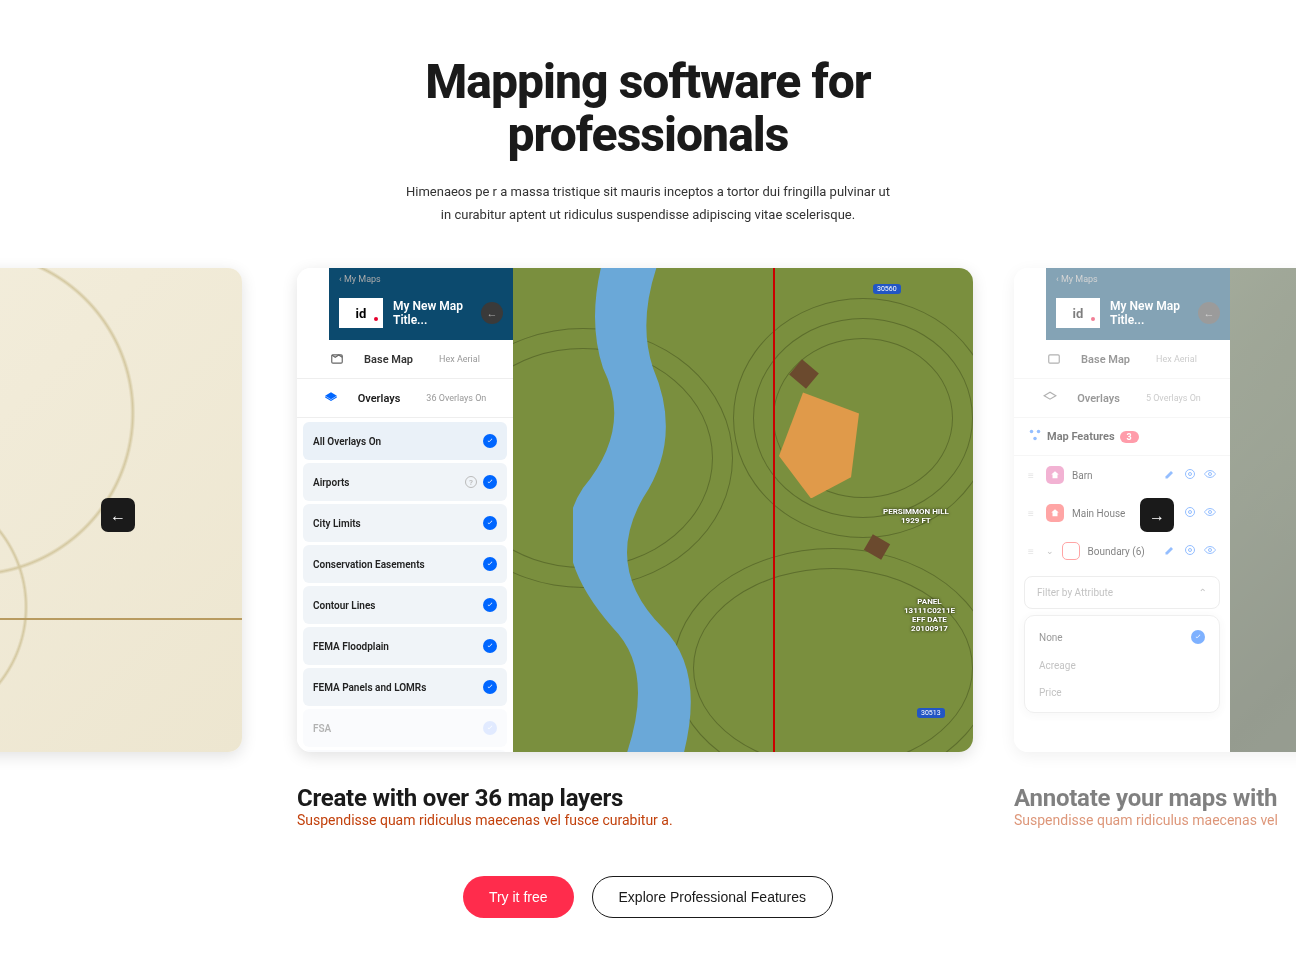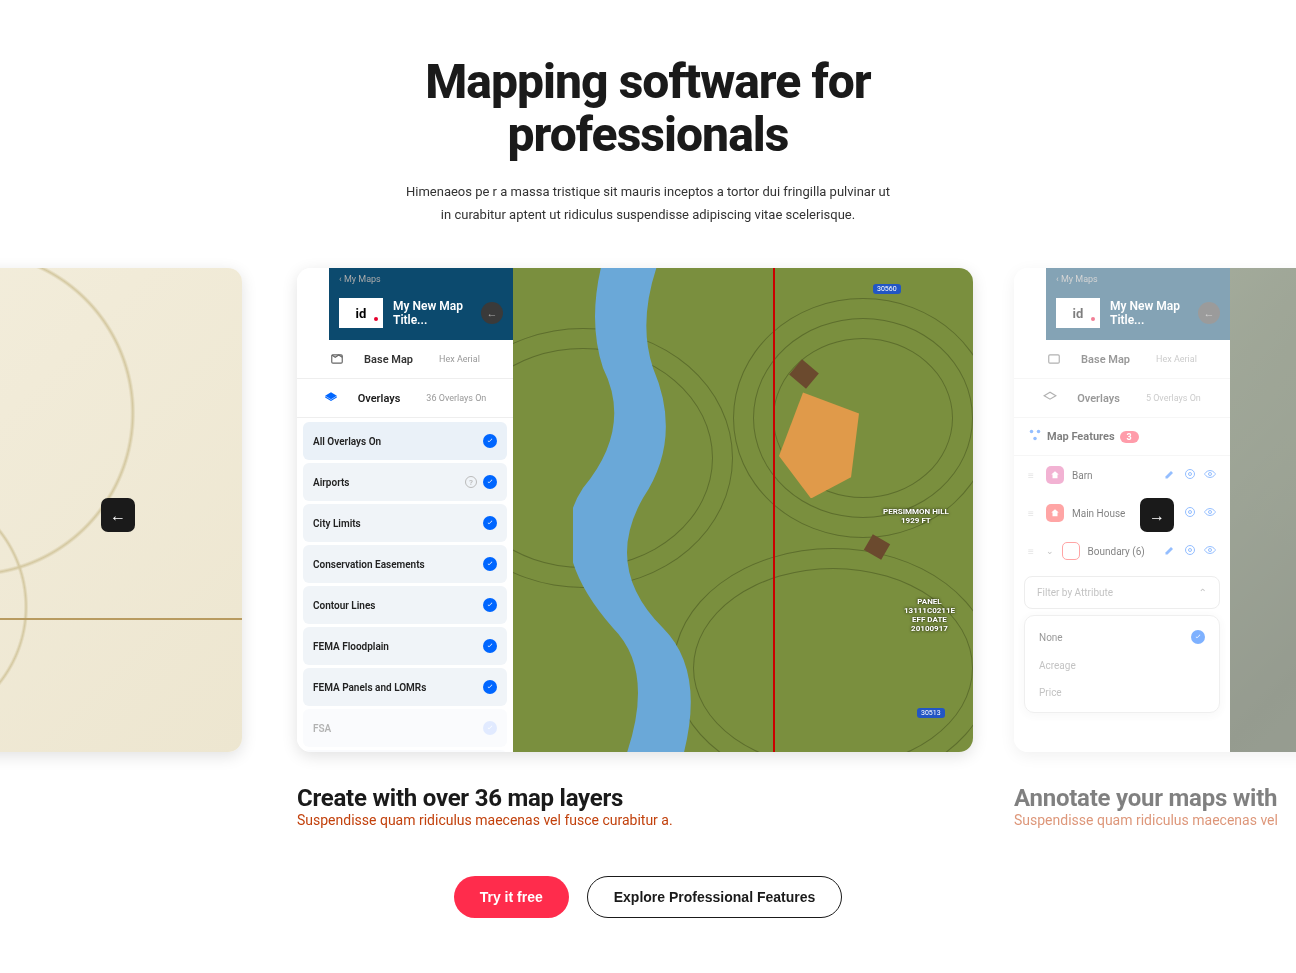--- a/index.html
+++ b/index.html
@@ -348,21 +348,21 @@
 .cta-row {
   display: flex;
   justify-content: center;
   gap: 18px;
   margin-top: 48px;
 }
 .btn {
   padding: 12px 26px;
   border-radius: 999px;
   font-size: 14px;
-  font-weight: 700;
+  font-weight: 400;
   cursor: pointer;
   border: none;
 }
 .btn-primary { background: #ff2c4c; color: #fff; }
 .btn-outline {
   background: #fff;
   color: #1a1a1a;
   border: 1.5px solid #1a1a1a;
 }
 .sat-bg {

